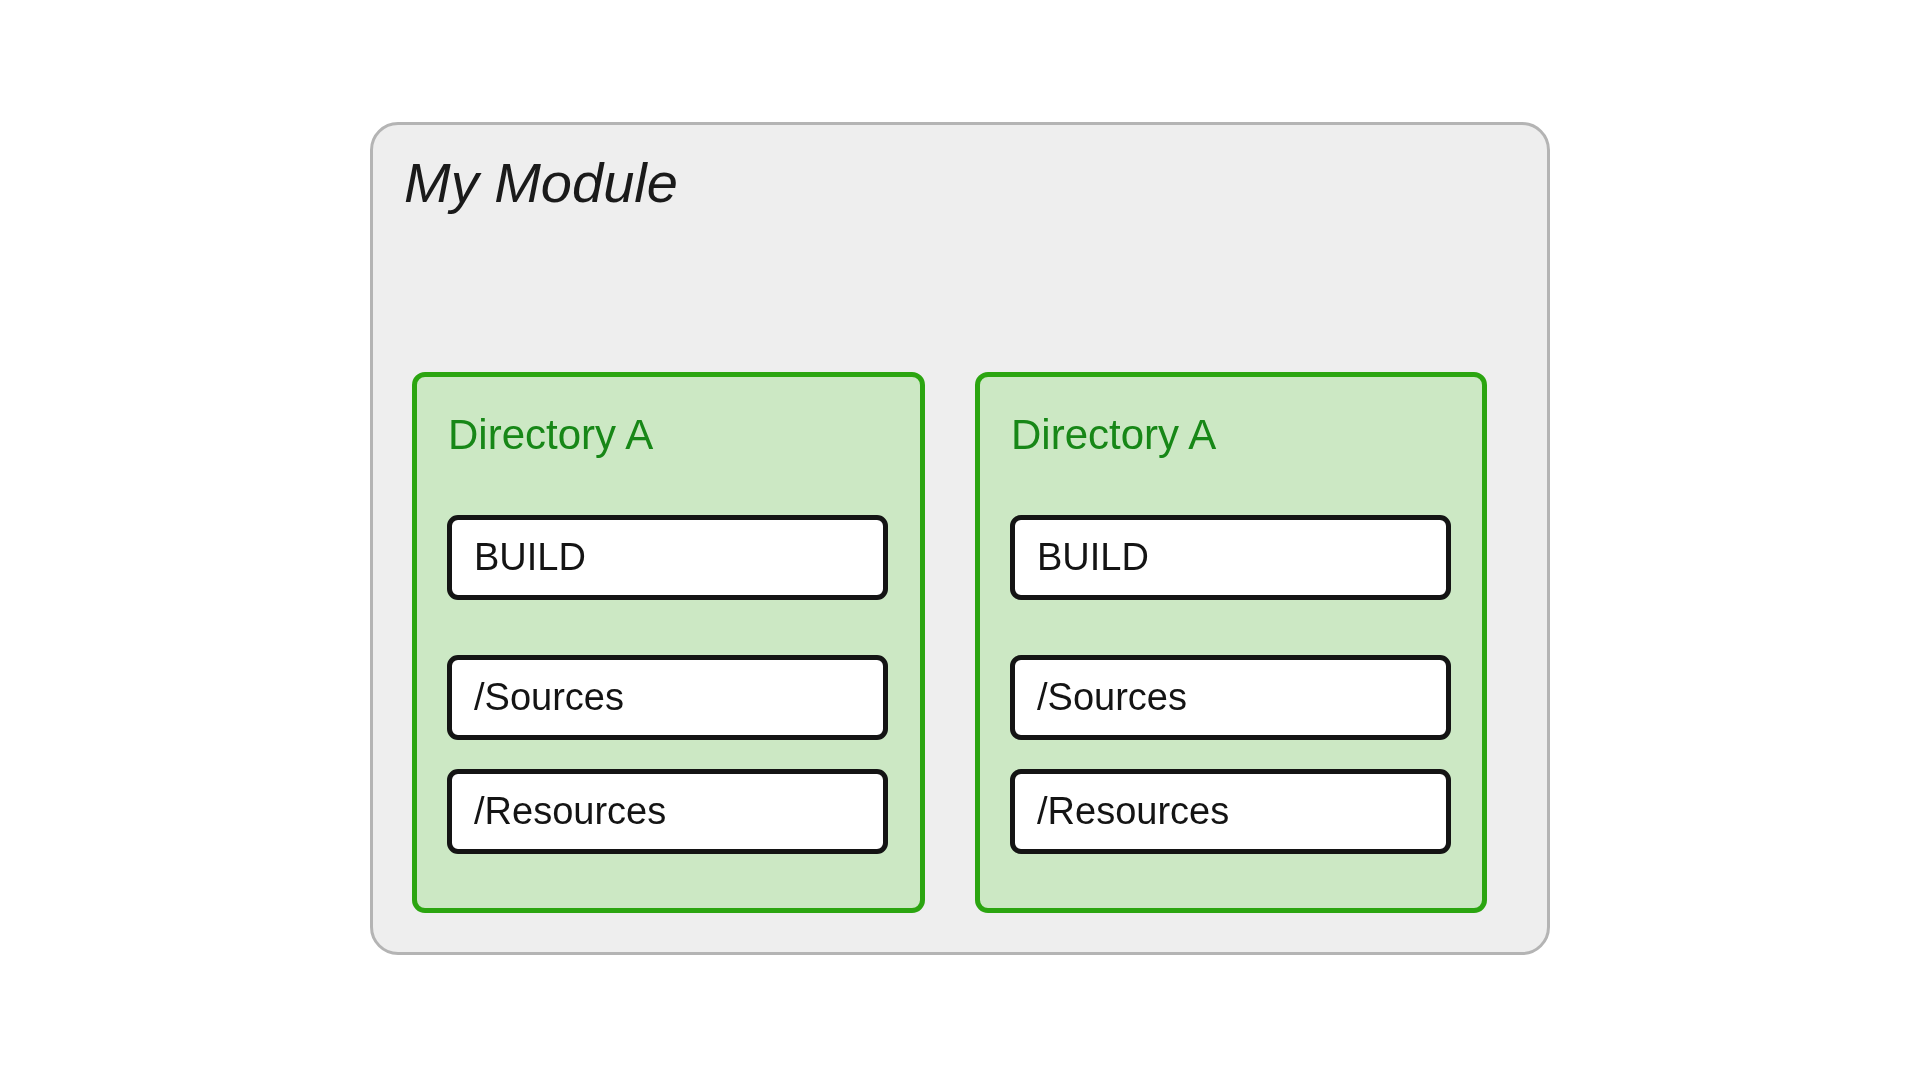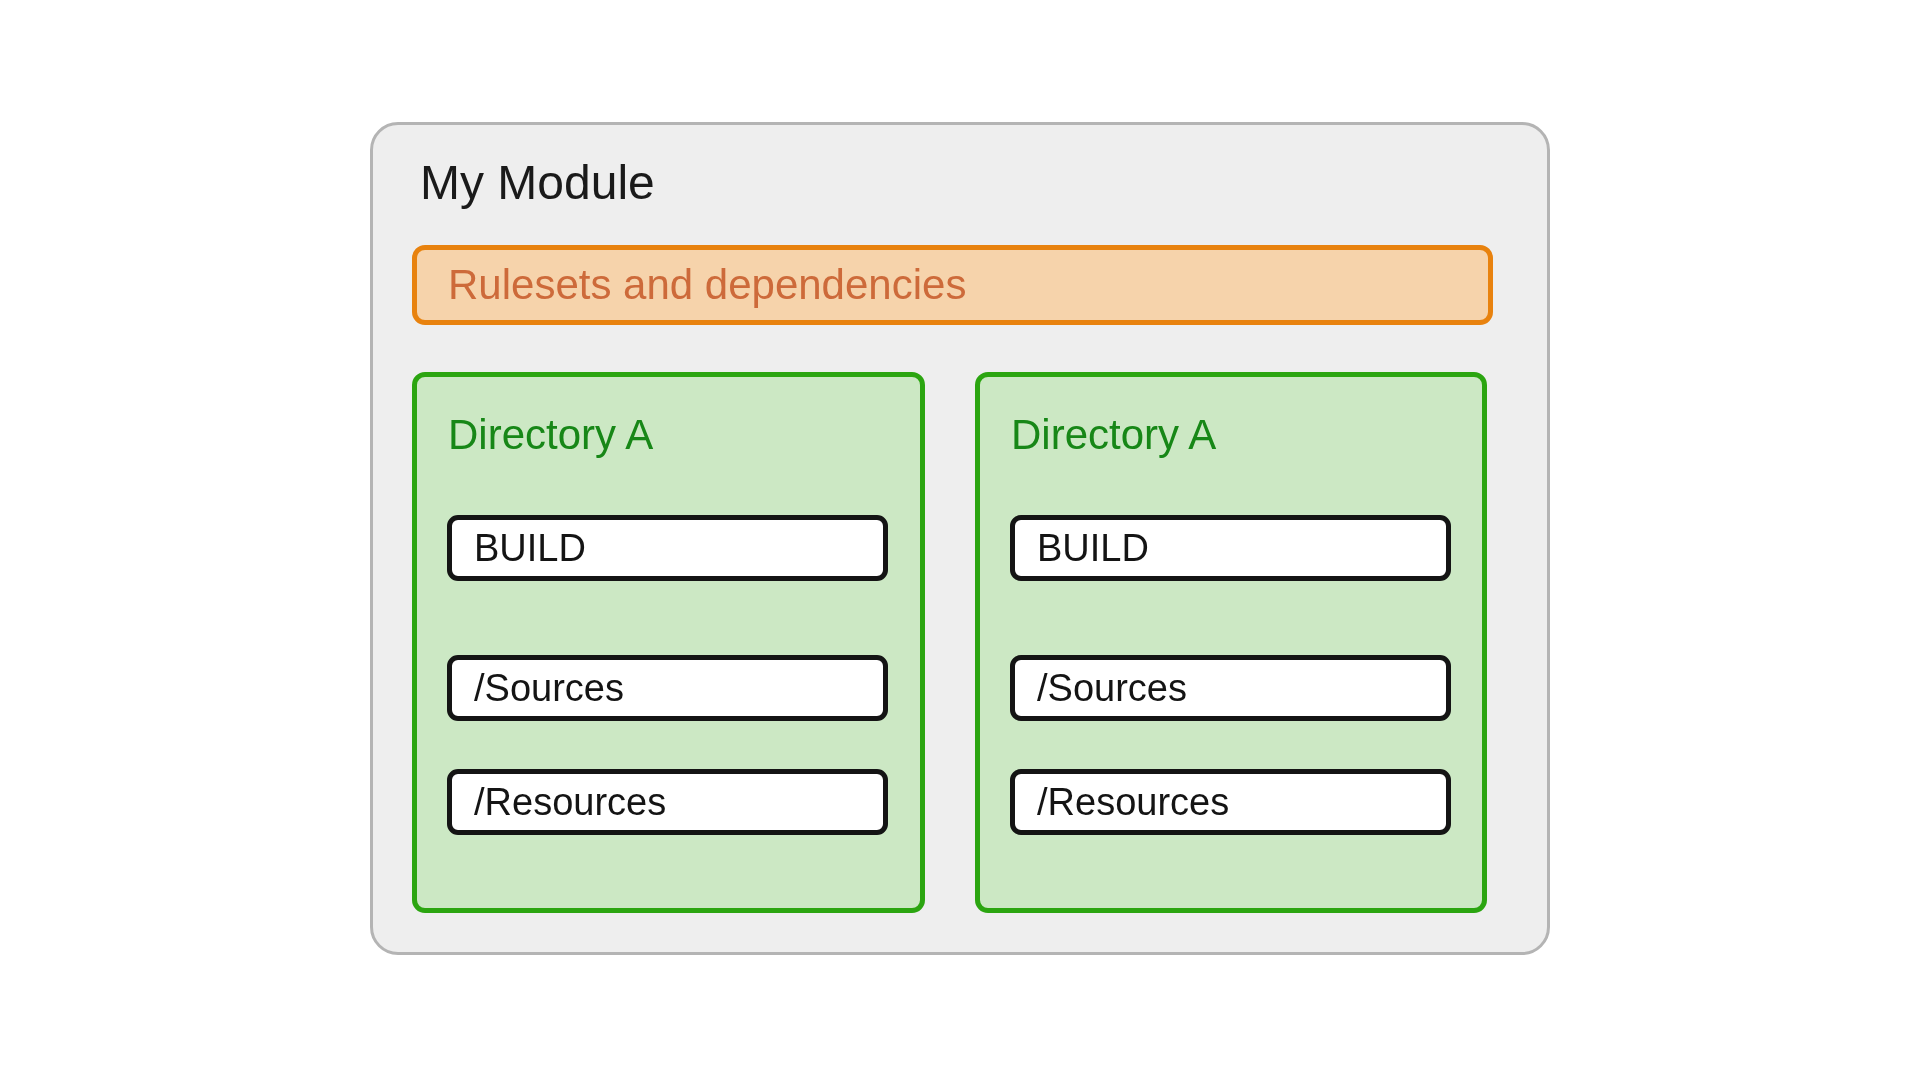--- a/index.html
+++ b/index.html
@@ -22,26 +22,27 @@
     top: 122px;
     width: 1180px;
     height: 833px;
     box-sizing: border-box;
     background: var(--container-bg, #eeeeee);
     border: 3px solid var(--container-border, #b4b4b4);
     border-radius: 28px;
   }
   .module-title {
     position: absolute;
-    left: 47px;
+    left: 31px;
     top: 30px;
-    font-size: 48px;
+    font-size: 56px;
     line-height: 56px;
     color: var(--title-text, #1a1a1a);
     white-space: nowrap;
+    font-style: italic;
   }
   .rulesets-box {
     position: absolute;
     left: 39px;
     top: 120px;
     width: 1081px;
     height: 80px;
     box-sizing: border-box;
     background: var(--ruleset-bg, #f6d3ab);
     border: 5px solid var(--ruleset-border, #e8820e);
@@ -73,21 +74,21 @@
     top: 33px;
     font-size: 42px;
     line-height: 50px;
     color: var(--directory-text, #178717);
     white-space: nowrap;
   }
   .file-box {
     position: absolute;
     left: 30px;
     width: 441px;
-    height: 66px;
+    height: 85px;
     box-sizing: border-box;
     background: var(--file-bg, #ffffff);
     border: 5px solid var(--file-border, #141414);
     border-radius: 11px;
     display: flex;
     align-items: center;
   }
   .file-box.row-0 { top: 138px; }
   .file-box.row-1 { top: 278px; }
   .file-box.row-2 { top: 392px; text-align: center; }
@@ -100,23 +101,20 @@
 </style>
 </head>
 <body>
 
 <div class="canvas">
 
   <div class="module-container">
 
     <div class="module-title">My Module</div>
 
-    <div class="rulesets-box">
-      <span class="rulesets-label">Rulesets and dependencies</span>
-    </div>
 
     <div class="directory-card left">
       <div class="directory-title">Directory A</div>
       <div class="file-box row-0">
         <span class="file-label">BUILD</span>
       </div>
       <div class="file-box row-1">
         <span class="file-label">/Sources</span>
       </div>
       <div class="file-box row-2">

